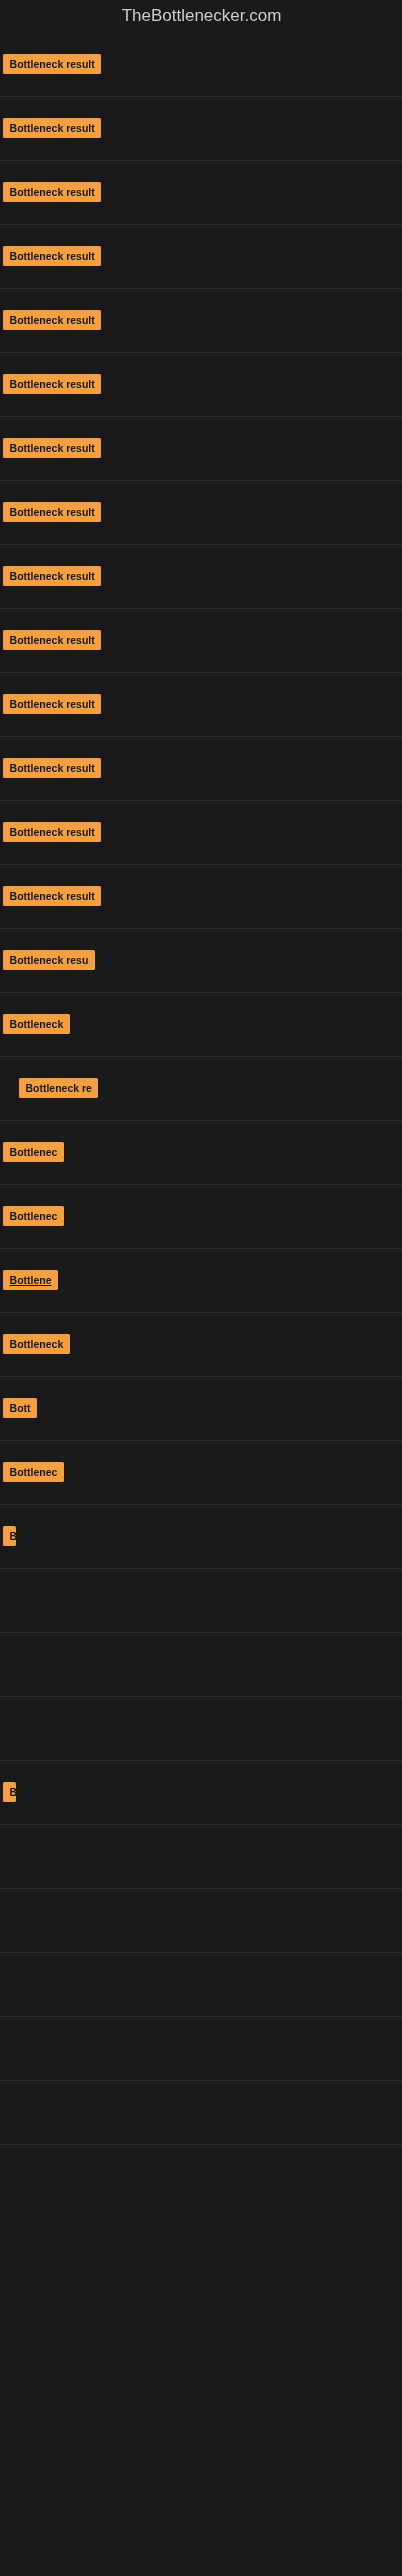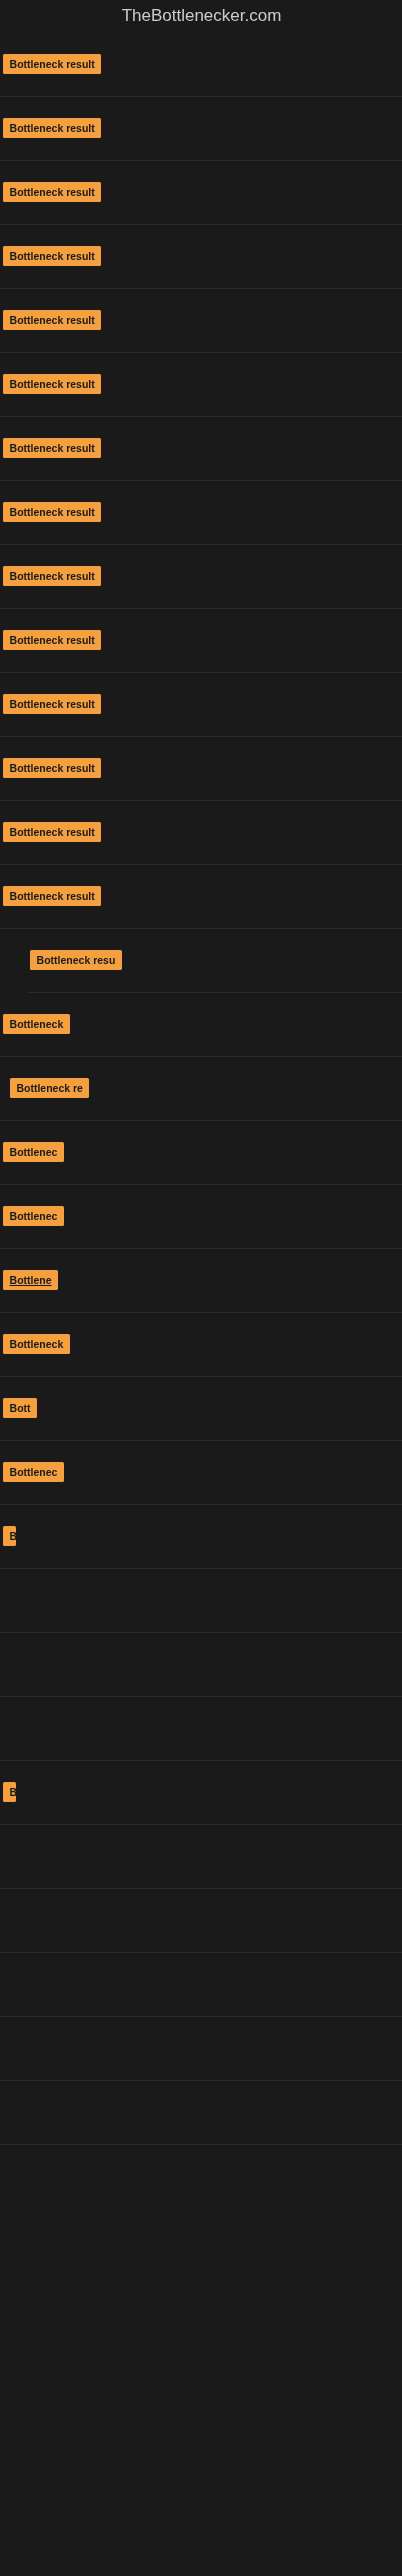--- a/index.html
+++ b/index.html
@@ -69,27 +69,27 @@
     </div>
     <div style="position: relative; height: 64px; border-bottom: 0.8px solid rgb(42, 42, 42); display: flex; align-items: center; padding-left: 3.2px;">
       <div style="background-color: rgb(245, 160, 64); color: rgb(26, 26, 26); font-size: 10.5px; font-weight: bold; padding: 4px 6.4px; border-radius: 1.6px; white-space: nowrap; overflow: hidden; max-width: 113px; display: inline-block; font-family: Arial, sans-serif;">Bottleneck result</div>
     </div>
     <div style="position: relative; height: 64px; border-bottom: 0.8px solid rgb(42, 42, 42); display: flex; align-items: center; padding-left: 3.2px;">
       <div style="background-color: rgb(245, 160, 64); color: rgb(26, 26, 26); font-size: 10.5px; font-weight: bold; padding: 4px 6.4px; border-radius: 1.6px; white-space: nowrap; overflow: hidden; max-width: 113px; display: inline-block; font-family: Arial, sans-serif;">Bottleneck result</div>
     </div>
     <div style="position: relative; height: 64px; border-bottom: 0.8px solid rgb(42, 42, 42); display: flex; align-items: center; padding-left: 3.2px;">
       <div style="background-color: rgb(245, 160, 64); color: rgb(26, 26, 26); font-size: 10.5px; font-weight: bold; padding: 4px 6.4px; border-radius: 1.6px; white-space: nowrap; overflow: hidden; max-width: 109px; display: inline-block; font-family: Arial, sans-serif;">Bottleneck result</div>
     </div>
-    <div style="position: relative; height: 64px; border-bottom: 0.8px solid rgb(42, 42, 42); display: flex; align-items: center; padding-left: 3.2px; margin-left: 27px;">
+    <div style="position: relative; height: 64px; border-bottom: 0.8px solid rgb(42, 42, 42); display: flex; align-items: center; padding-left: 3.2px;">
       <div style="background-color: rgb(245, 160, 64); color: rgb(26, 26, 26); font-size: 10.5px; font-weight: bold; padding: 4px 6.4px; border-radius: 1.6px; white-space: nowrap; overflow: hidden; max-width: 97px; display: inline-block; font-family: Arial, sans-serif;">Bottleneck resu</div>
     </div>
     <div style="position: relative; height: 64px; border-bottom: 0.8px solid rgb(42, 42, 42); display: flex; align-items: center; padding-left: 3.2px;">
       <div style="background-color: rgb(245, 160, 64); color: rgb(26, 26, 26); font-size: 10.5px; font-weight: bold; padding: 4px 6.4px; border-radius: 1.6px; white-space: nowrap; overflow: hidden; max-width: 72px; display: inline-block; font-family: Arial, sans-serif;">Bottleneck</div>
     </div>
-    <div style="position: relative; height: 64px; border-bottom: 0.8px solid rgb(42, 42, 42); display: flex; align-items: center; padding-left: 10px;">
+    <div style="position: relative; height: 64px; border-bottom: 0.8px solid rgb(42, 42, 42); display: flex; align-items: center; padding-left: 19px;">
       <div style="background-color: rgb(245, 160, 64); color: rgb(26, 26, 26); font-size: 10.5px; font-weight: bold; padding: 4px 6.4px; border-radius: 1.6px; white-space: nowrap; overflow: hidden; max-width: 85px; display: inline-block; font-family: Arial, sans-serif;">Bottleneck re</div>
     </div>
     <div style="position: relative; height: 64px; border-bottom: 0.8px solid rgb(42, 42, 42); display: flex; align-items: center; padding-left: 3.2px;">
       <div style="background-color: rgb(245, 160, 64); color: rgb(26, 26, 26); font-size: 10.5px; font-weight: bold; padding: 4px 6.4px; border-radius: 1.6px; white-space: nowrap; overflow: hidden; max-width: 64px; display: inline-block; font-family: Arial, sans-serif;">Bottlenec</div>
     </div>
     <div style="position: relative; height: 64px; border-bottom: 0.8px solid rgb(42, 42, 42); display: flex; align-items: center; padding-left: 3.2px;">
       <div style="background-color: rgb(245, 160, 64); color: rgb(26, 26, 26); font-size: 10.5px; font-weight: bold; padding: 4px 6.4px; border-radius: 1.6px; white-space: nowrap; overflow: hidden; max-width: 64px; display: inline-block; font-family: Arial, sans-serif;">Bottlenec</div>
     </div>
     <div style="position: relative; height: 64px; border-bottom: 0.8px solid rgb(42, 42, 42); display: flex; align-items: center; padding-left: 3.2px;">
       <div style="background-color: rgb(245, 160, 64); color: rgb(26, 26, 26); font-size: 10.5px; font-weight: bold; padding: 4px 6.4px; border-radius: 1.6px; white-space: nowrap; overflow: hidden; max-width: 58px; display: inline-block; font-family: Arial, sans-serif; text-decoration: underline;">Bottlene</div>

